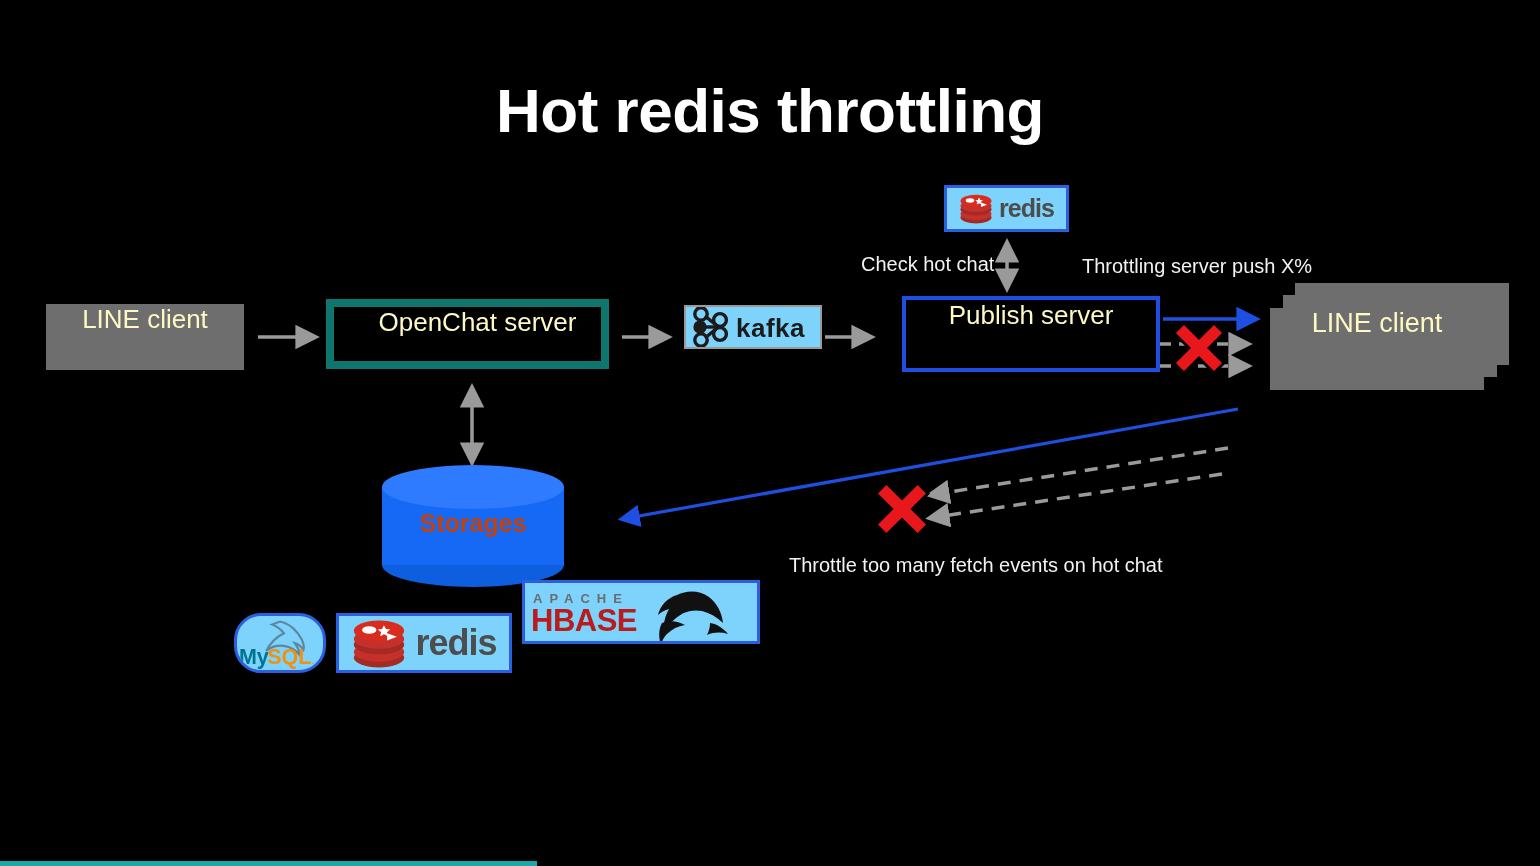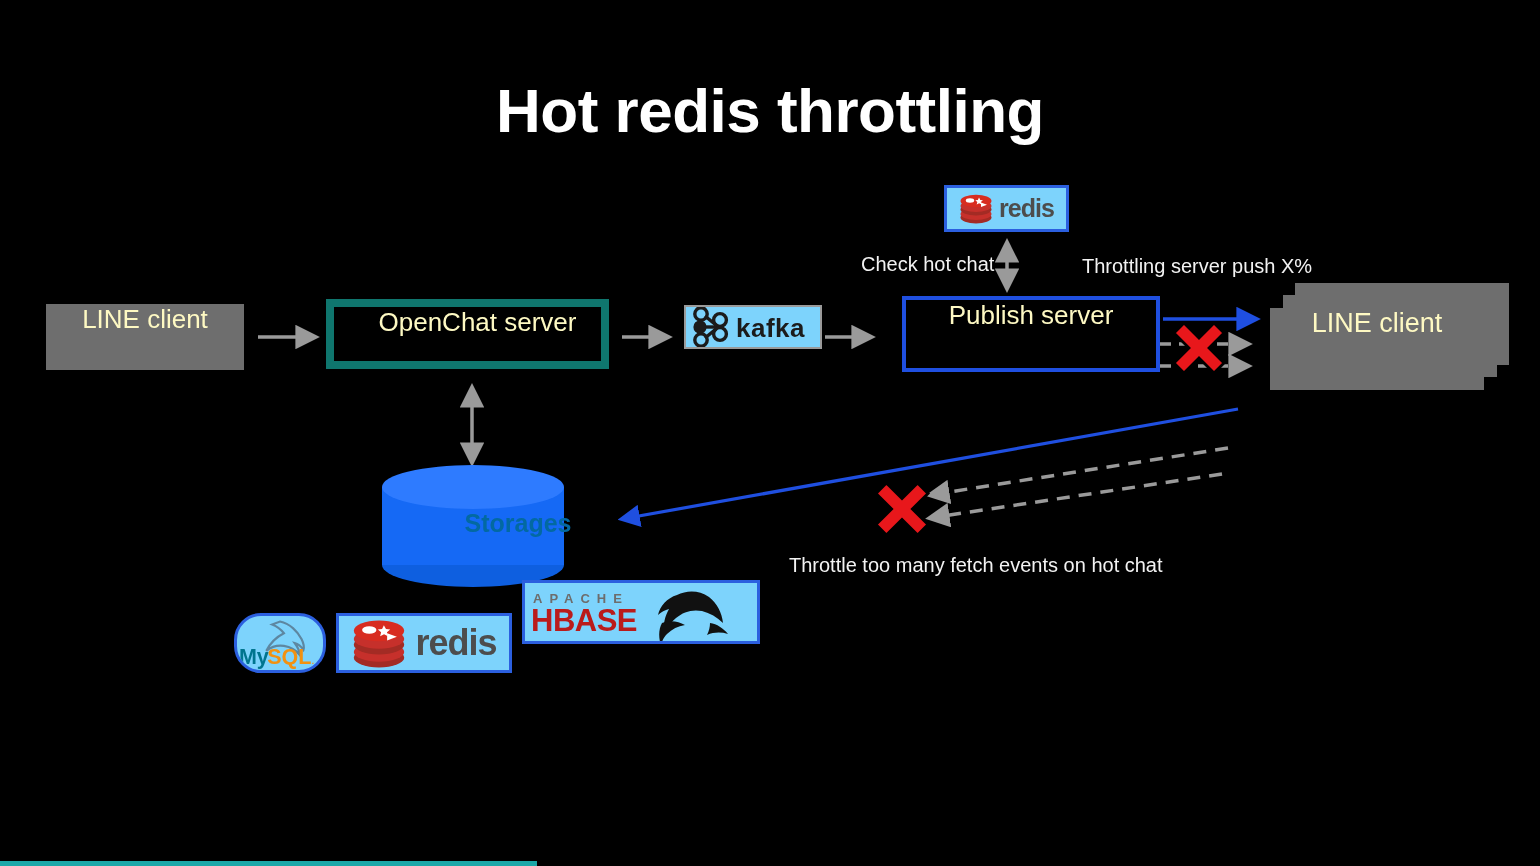--- a/index.html
+++ b/index.html
@@ -110,25 +110,24 @@
     height: 44px;
     border-radius: 50%;
     background: #0e5fe0;
   }
   #storages .cyl-label {
     position: absolute;
     left: 0;
     top: 44px;
     width: 182px;
     text-align: center;
-    color: #0369a1;
+    color: #c2410c;
     font-size: 25px;
     font-weight: bold;
     z-index: 5;
-    margin-left: 45px;
   }
 
   
   .annot {
     position: absolute;
     color: #f2f2f2;
     font-size: 20px;
     white-space: nowrap;
   }
 

